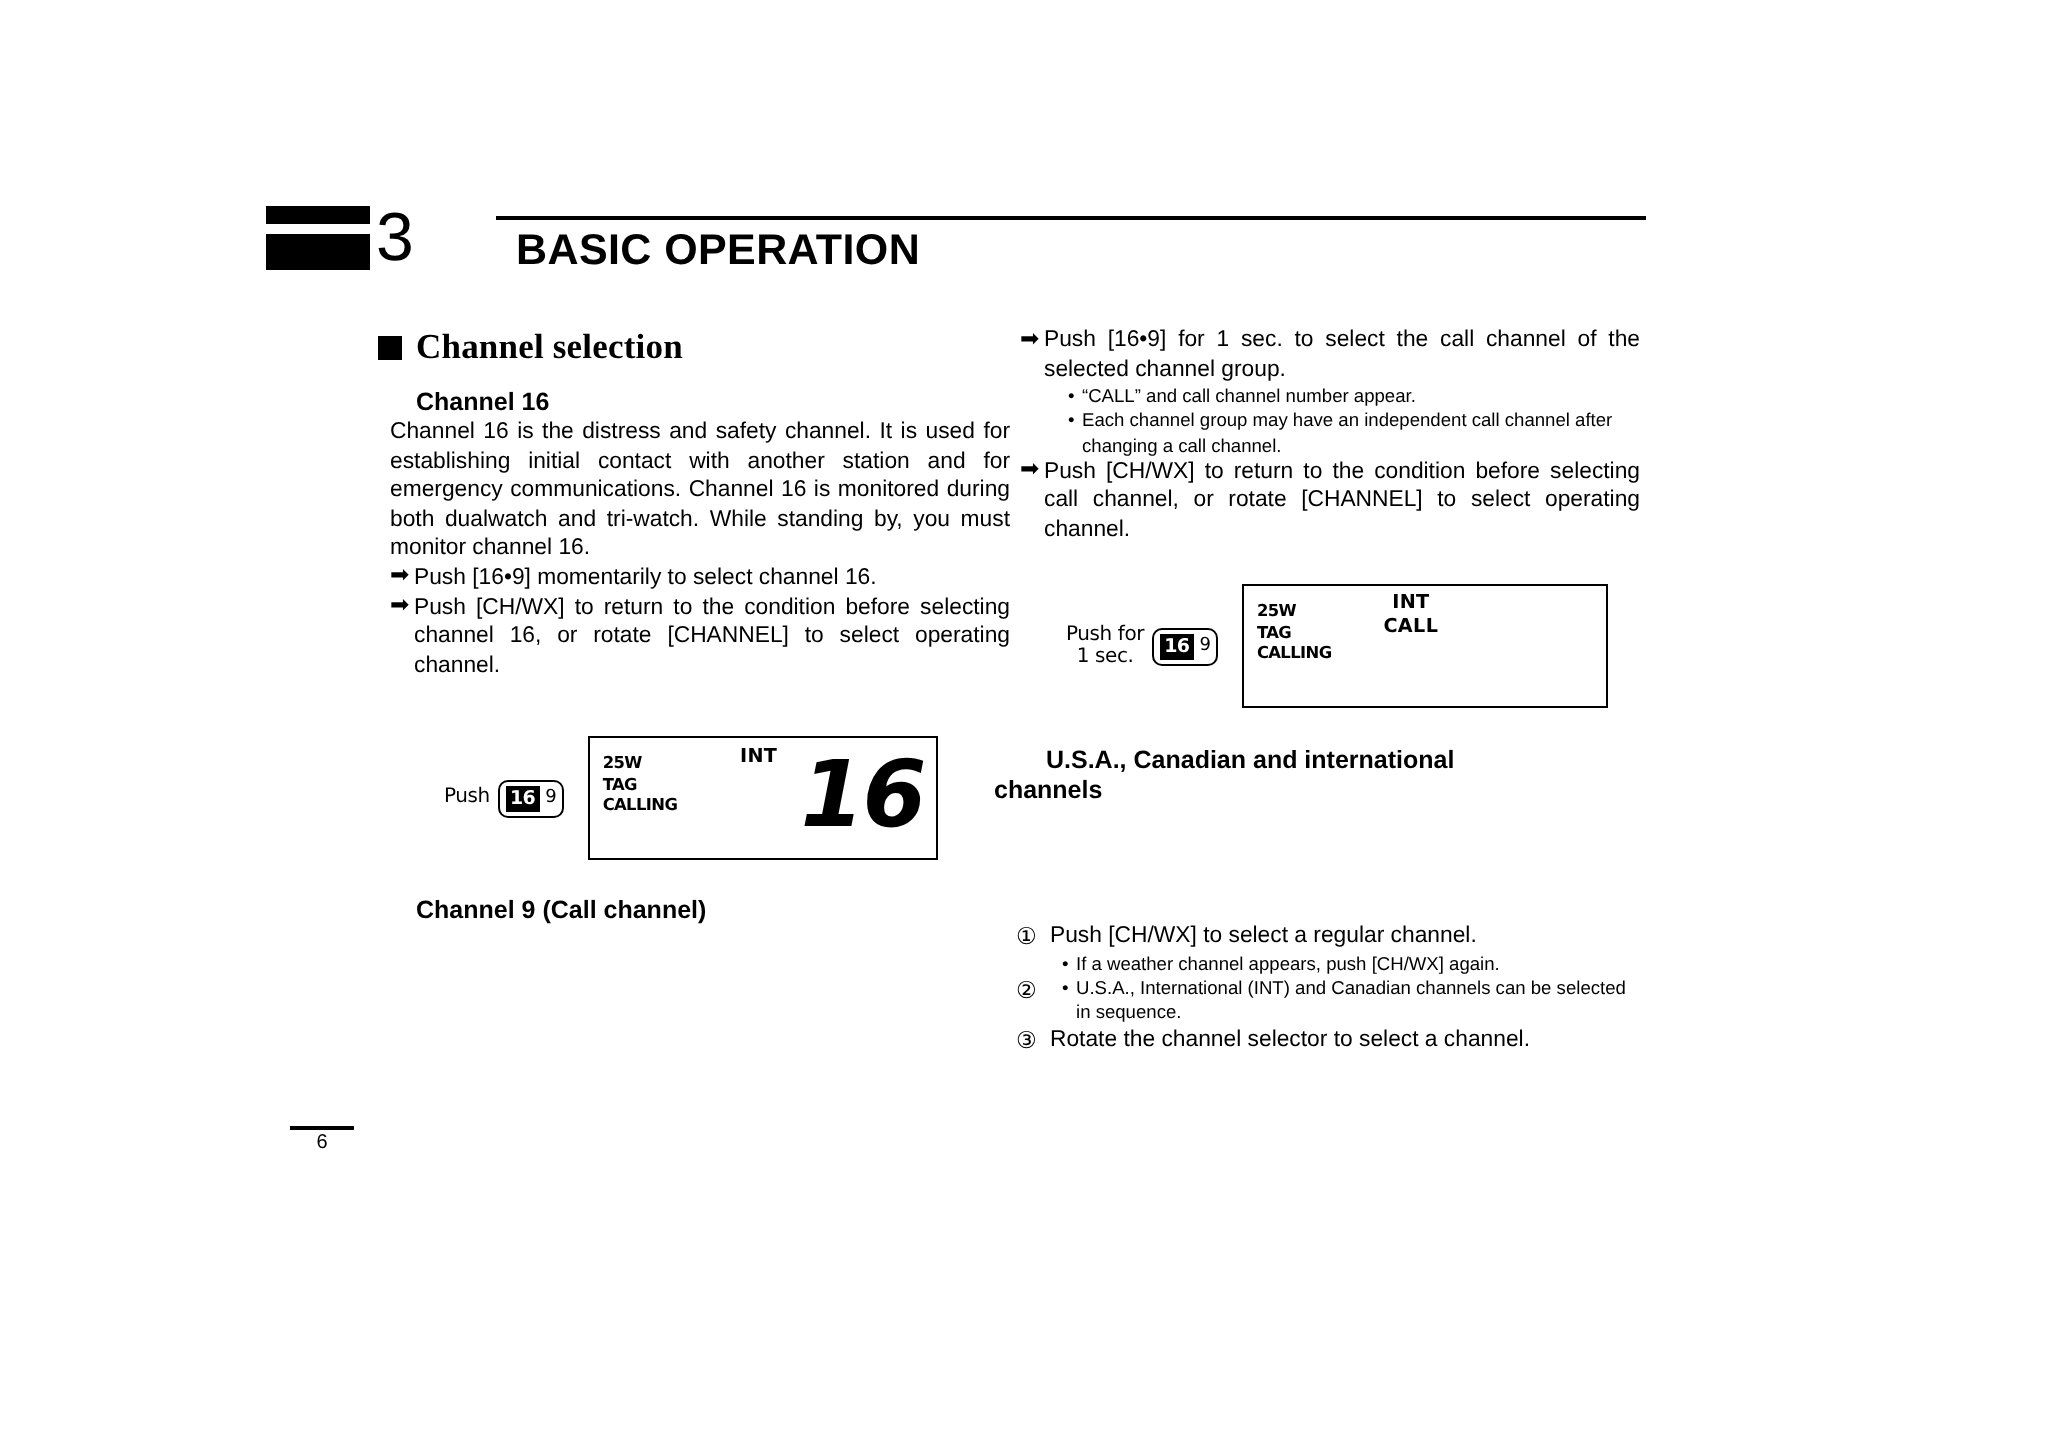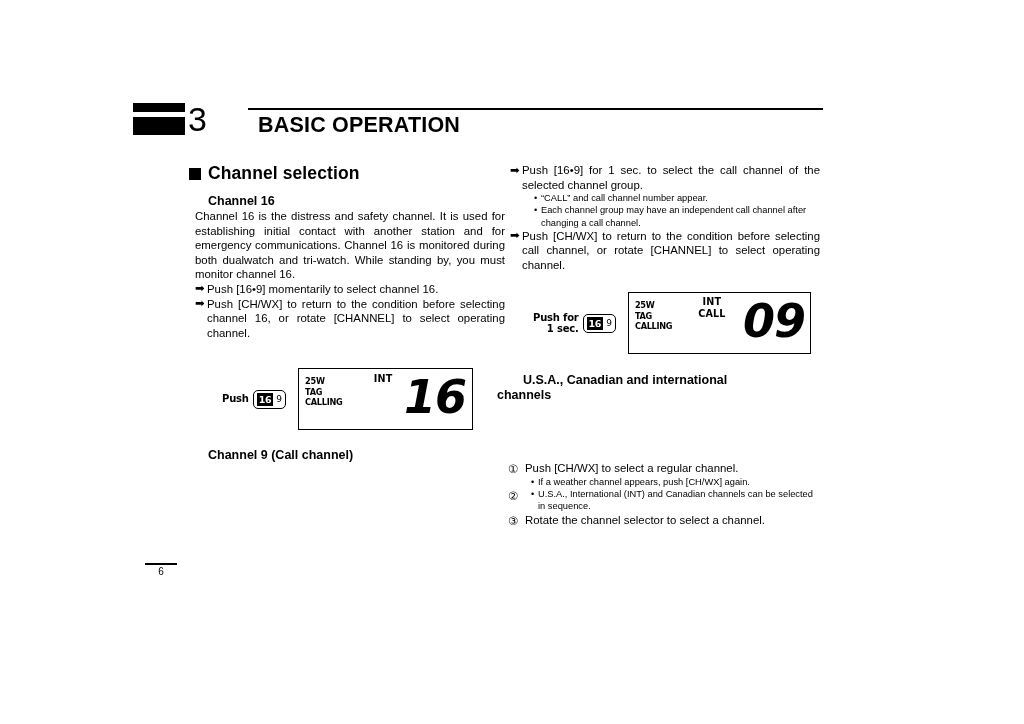--- a/index.html
+++ b/index.html
@@ -94,20 +94,21 @@
     width: 12px;
     height: 12px;
     background: #000;
     margin-right: 7px;
     flex: 0 0 auto;
   }
   .sec-heading-text {
     font-size: 17.5px;
     font-weight: bold;
     letter-spacing: 0.1px;
+    font-family: Liberation Serif, serif;
   }
 
   
   .sub-heading {
     font-size: 12.5px;
     font-weight: bold;
     margin: 0 0 1px 13px;
   }
   .sub-heading-wide {
     font-size: 12.5px;
@@ -194,23 +195,22 @@
   .lcd-figure {
     position: absolute;
     display: flex;
     align-items: center;
   }
   .push-label {
     font-size: 10px;
     line-height: 11.5px;
     font-family: "DejaVu Sans", sans-serif;
     letter-spacing: -0.2px;
-    text-align: right;
+    text-align: center;
     margin-right: 4px;
-    font-weight: bold;
   }
   .key-button {
     border: 1.6px solid #000;
     border-radius: 5px;
     padding: 1.5px 3px;
     display: flex;
     align-items: center;
     background: #fff;
     height: 14px;
     box-sizing: content-box;
@@ -381,21 +381,20 @@
     <div class="lcd-panel" style="width:183px; height:62px; margin-left:12px;">
       <div class="lcd-left-stack">
         <div>25W</div>
         <div>TAG</div>
         <div>CALLING</div>
       </div>
       <div class="lcd-mid-stack" style="left:60px; top:3px; width:46px;">
         <div>INT</div>
         <div>CALL</div>
       </div>
-      <div class="lcd-bignum" style="right:5px; top:2px; font-size:46px; line-height:52px;">09</div>
     </div>
   </div>
 
   <div class="col" style="left:510px; top:373px;">
     <div class="sub-heading-wide">
       <span>U.S.A., Canadian and international</span><br>
       <span style="display:inline-block;text-indent:0;margin-left:-13px;">channels</span>
     </div>
   </div>
 

